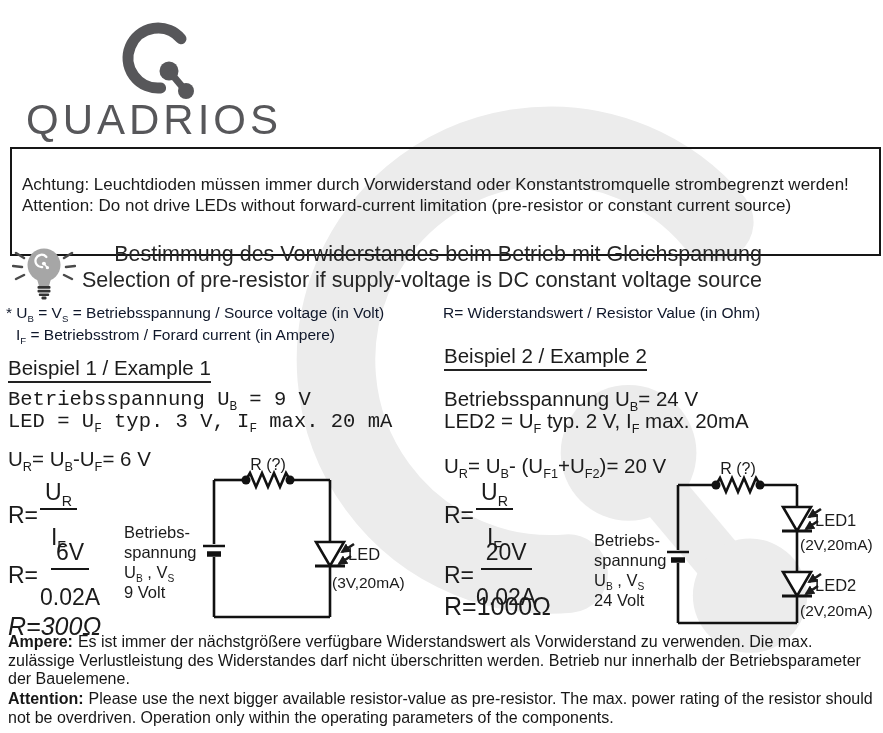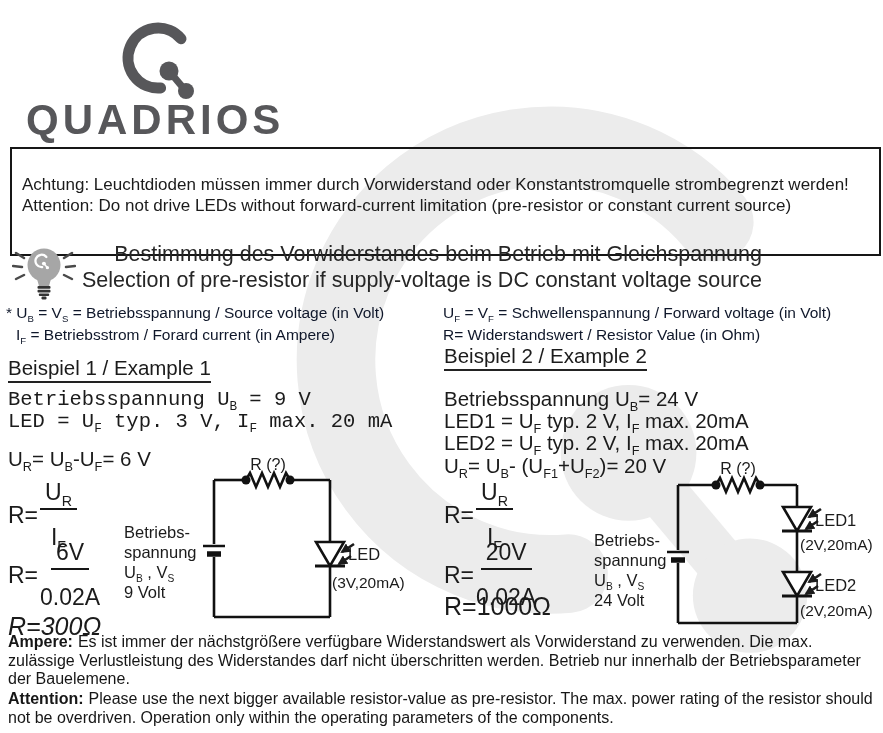--- a/index.html
+++ b/index.html
@@ -10,21 +10,21 @@
   }
   .abs{position:absolute;}
   sub{font-size:62%; line-height:0;}
   
   #watermark{color:var(--watermark,#ececec); z-index:0;}
   .content{z-index:1;}
   
   #brand-logo{color:var(--brand,#57575a);}
   #wordmark{
     left:26px; top:96px; font-size:42px; letter-spacing:4px;
-    color:var(--brand,#57575a); font-weight:700;
+    color:var(--brand,#57575a); font-weight:400;
   }
   
   #warning-box{
     left:10px; top:147px; width:857px; height:80px;
     border:2px solid #161616; background:transparent;
     padding:25px 0 0 10px; font-size:17px; line-height:21px;
   }
   
   .heading{left:82px; font-size:21.5px; line-height:26px; color:#262626;}
   
@@ -115,21 +115,20 @@
   <div class="abs content heading" style="top:241px;text-align:right;">
     <div>Bestimmung des Vorwiderstandes beim Betrieb mit Gleichspannung</div>
     <div>Selection of pre-resistor if supply-voltage is DC constant voltage source</div>
   </div>
 
   <div class="abs content defs" style="left:6px; top:302px;">
     <div>* U<sub>B</sub> = V<sub>S</sub> = Betriebsspannung / Source voltage (in Volt)</div>
     <div class="indent">I<sub>F</sub> = Betriebsstrom / Forard current (in Ampere)</div>
   </div>
   <div class="abs content defs" style="left:443px; top:302px;">
-    <div>U<sub>F</sub> = V<sub>F</sub> = Schwellenspannung / Forward voltage (in Volt)</div>
     <div>R= Widerstandswert / Resistor Value (in Ohm)</div>
   </div>
 
   <div class="abs content" style="left:8px; top:356px;">
     <span class="ex-title">Beispiel 1 / Example 1</span>
   </div>
   <div class="abs content ex-lines" style="left:8px; top:389px;font-family:Liberation Mono, monospace;">
     <div>Betriebsspannung U<sub>B</sub> = 9 V</div>
     <div>LED = U<sub>F</sub> typ. 3 V, I<sub>F</sub> max. 20 mA</div>
   </div>
@@ -184,21 +183,20 @@
     </g>
     <text class="cled" x="150" y="110">LED</text>
     <text class="cval" x="134" y="138">(3V,20mA)</text>
   </svg>
 
   <div class="abs content" style="left:444px; top:344px;">
     <span class="ex-title">Beispiel 2 / Example 2</span>
   </div>
   <div class="abs content ex-lines" style="left:444px; top:388px;">
     <div>Betriebsspannung U<sub>B</sub>= 24 V</div>
-    <div>LED1 = U<sub>F</sub> typ. 2 V, I<sub>F</sub> max. 20mA</div>
     <div>LED2 = U<sub>F</sub> typ. 2 V, I<sub>F</sub> max. 20mA</div>
   </div>
   <div class="abs content volt-eq" style="left:444px; top:454px;">U<sub>R</sub>= U<sub>B</sub>- (U<sub>F1</sub>+U<sub>F2</sub>)= 20 V</div>
 
   <div class="abs content formula" style="left:444px; top:479px;">
     <span class="lhs">R=</span>
     <span class="frac">
         <span class="num">U<sub>R</sub></span>
         <span class="den">I<sub>F</sub></span>
       </span>

